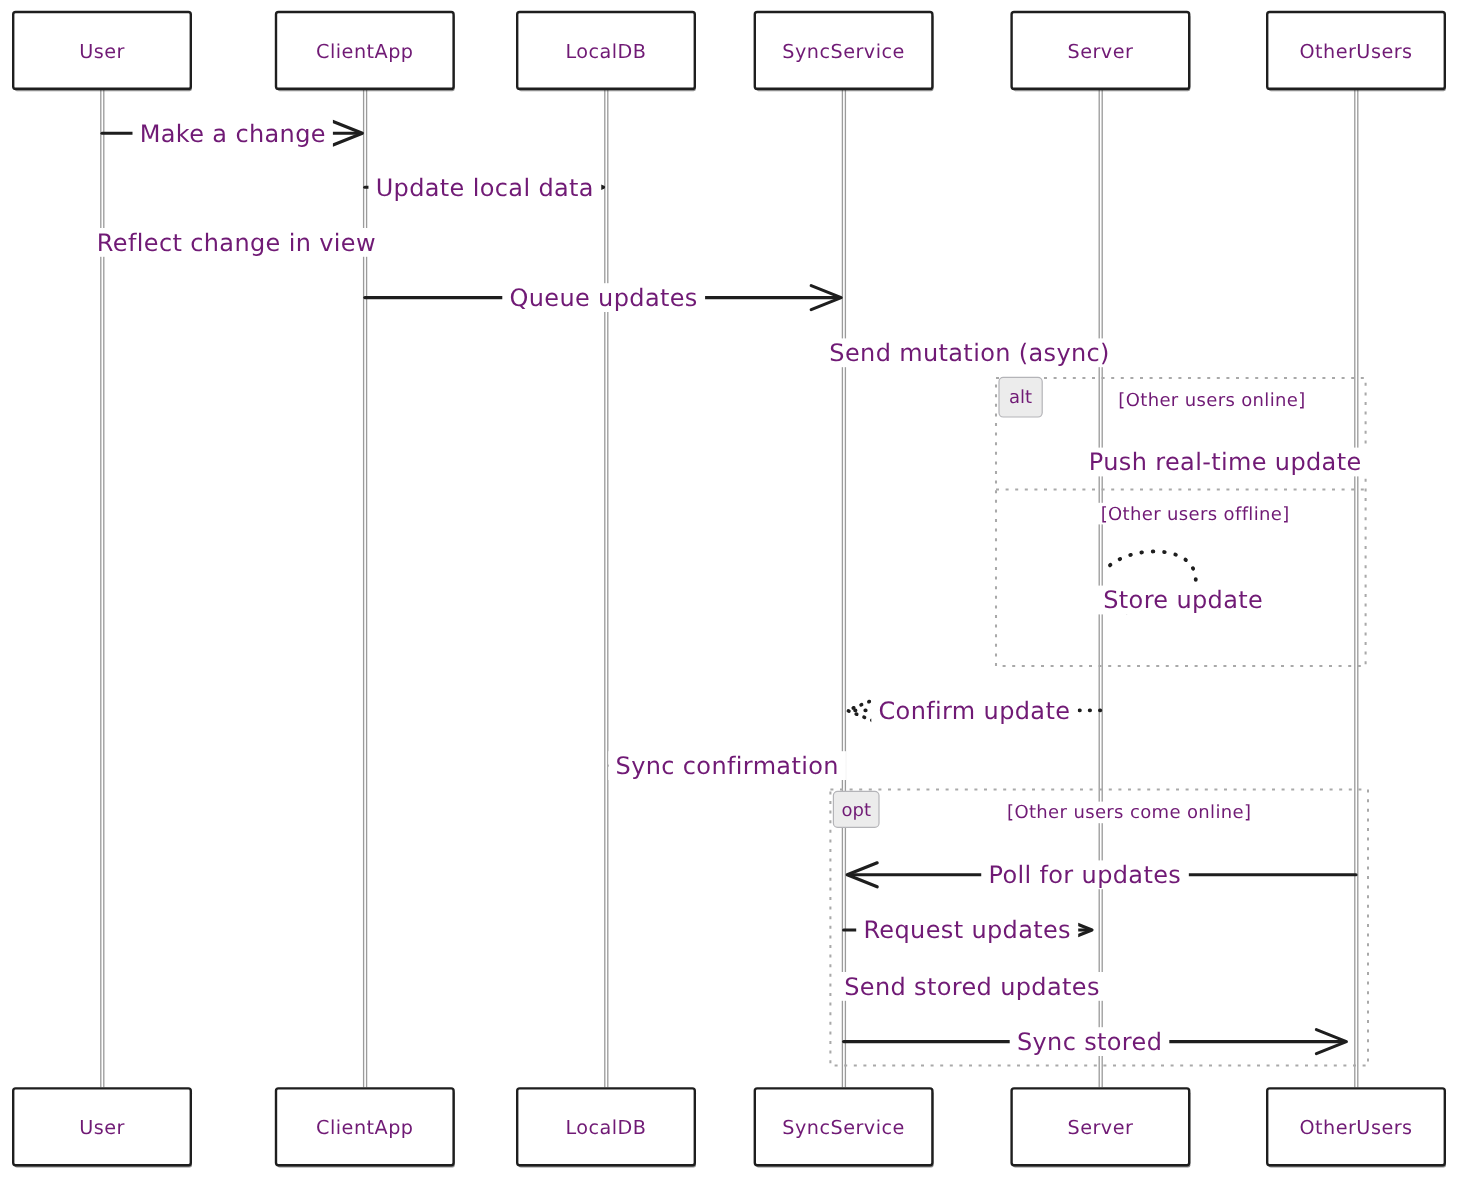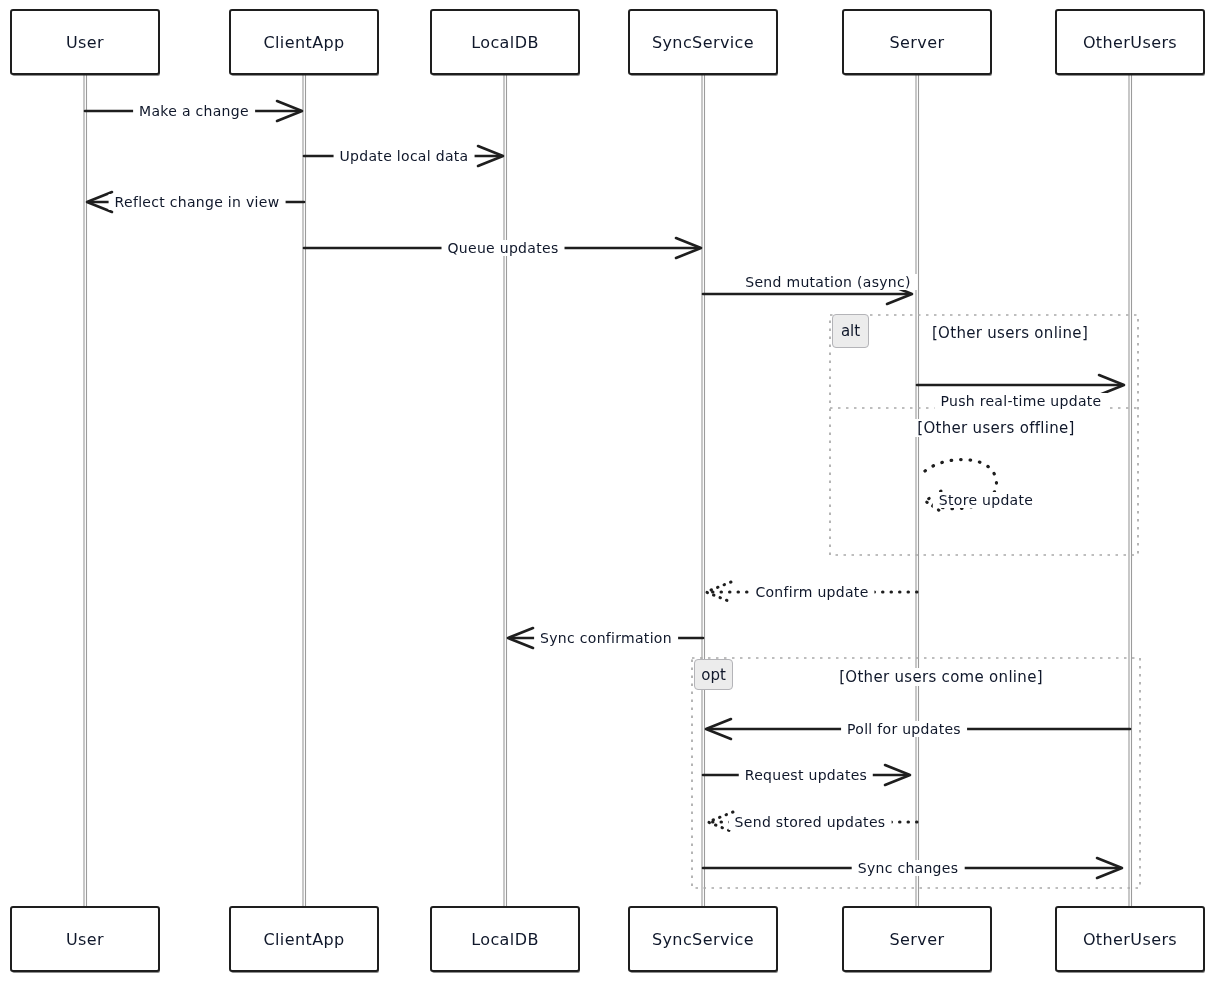--- a/index.html
+++ b/index.html
@@ -2,21 +2,21 @@
 <html><head>
 <meta charset="utf-8">
 <style>
   html, body { margin: 0; padding: 0; background: #ffffff; }
   .canvas {
     position: relative;
     width: 1214px;
     height: 983px;
     background: #ffffff;
     font-family: "DejaVu Sans", "Liberation Sans", sans-serif;
-    color: #0f172a;
+    color: #701a75;
     overflow: hidden;
   }
   svg.layer {
     position: absolute;
     left: 0; top: 0;
     width: 1214px; height: 983px;
   }
   .lifeline { stroke: #9b9b9b; stroke-width: 1.1; fill: none; }
   .msg { stroke: #1e1e1e; stroke-width: 2.6; stroke-linecap: round; fill: none; }
   .msg-dashed { stroke: #1e1e1e; stroke-width: 3; stroke-linecap: round; stroke-dasharray: 0.5 8; fill: none; }
@@ -36,21 +36,21 @@
     display: flex; align-items: center; justify-content: center;
     font-size: 16px;
     letter-spacing: 0.4px;
     z-index: 3;
   }
   .msg-label {
     position: absolute;
     transform: translate(-50%, -50%);
     background: #ffffff;
     padding: 0 6px;
-    font-size: 14px;
+    font-size: 20px;
     letter-spacing: 0.3px;
     white-space: nowrap;
     z-index: 2;
   }
   .guard-label {
     position: absolute;
     transform: translate(-50%, -50%);
     background: #ffffff;
     padding: 0 4px;
     font-size: 15px;
@@ -181,29 +181,29 @@
     <span>Server</span>
   </div>
   <div class="actor-box" style="left:1055px; top:906px;">
     <span>OtherUsers</span>
   </div>
 
   <span class="msg-label" style="left:194px; top:111px;">Make a change</span>
   <span class="msg-label" style="left:404px; top:156px;">Update local data</span>
   <span class="msg-label" style="left:197px; top:202px;">Reflect change in view</span>
   <span class="msg-label" style="left:503px; top:248px;">Queue updates</span>
-  <span class="msg-label" style="left:808px; top:282px;margin-left:20px;">Send mutation (async)</span>
-  <span class="msg-label" style="left:1021px; top:385px;margin-top:16px;">Push real-time update</span>
+  <span class="msg-label" style="left:808px; top:294px;">Send mutation (async)</span>
+  <span class="msg-label" style="left:1021px; top:385px;">Push real-time update</span>
   <span class="msg-label" style="left:986px; top:488px;margin-top:12px;">Store update</span>
   <span class="msg-label" style="left:812px; top:592px;">Confirm update</span>
   <span class="msg-label" style="left:606px; top:638px;">Sync confirmation</span>
   <span class="msg-label" style="left:904px; top:729px;">Poll for updates</span>
   <span class="msg-label" style="left:806px; top:775px;">Request updates</span>
   <span class="msg-label" style="left:810px; top:822px;">Send stored updates</span>
-  <span class="msg-label" style="left:908px; top:868px;">Sync changes</span>
+  <span class="msg-label" style="left:908px; top:868px;">Sync stored</span>
 
   <div class="op-badge" style="left:832px; top:314px; width:37px; height:34px;">alt</div>
   <span class="guard-label" style="left:1010px; top:333px;text-align:right;">[Other users online]</span>
   <span class="guard-label" style="left:996px; top:428px;">[Other users offline]</span>
 
   <div class="op-badge" style="left:694px; top:659px; width:39px; height:31px;">opt</div>
   <span class="guard-label" style="left:941px; top:677px;">[Other users come online]</span>
 
 </div>
 

